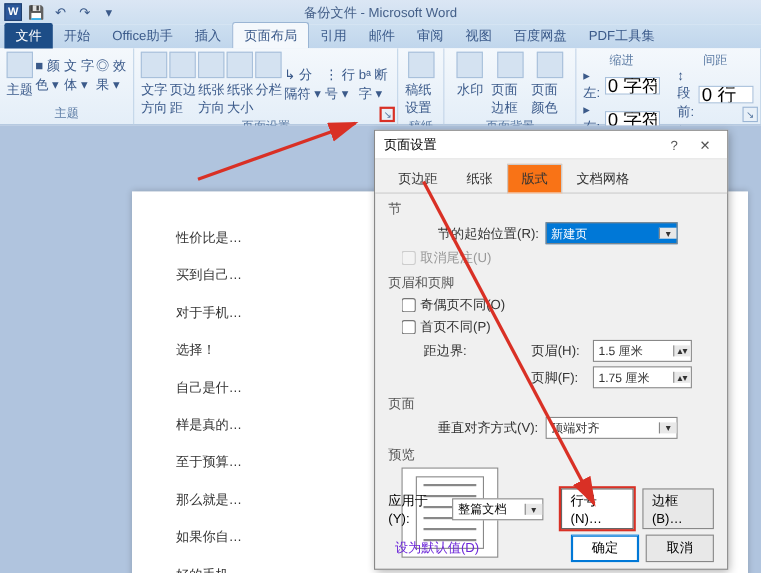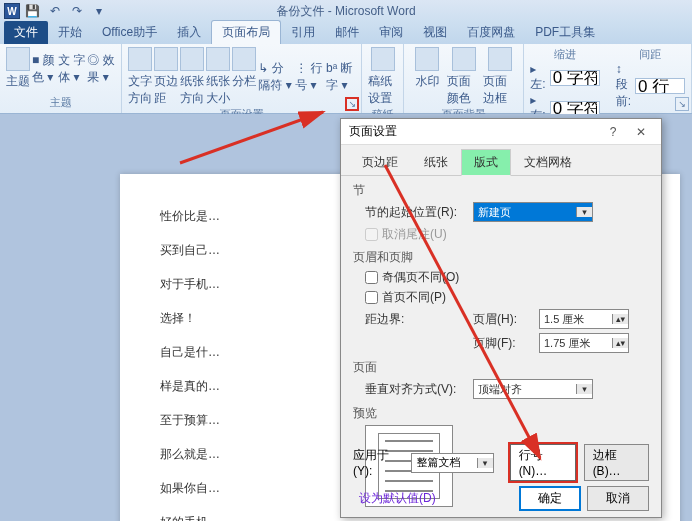--- a/index.html
+++ b/index.html
@@ -40,26 +40,26 @@
 .arrow1 { position: absolute; top: 108px; left: 175px; width: 160px; height: 60px; pointer-events: none; z-index: 50; }
 .arrow2 { position: absolute; top: 160px; left: 380px; width: 180px; height: 310px; pointer-events: none; z-index: 50; }
 
 
 .dialog { position: absolute; top: 118px; left: 340px; width: 322px; height: 400px; background: #f0f0f0; border: 1px solid #888; box-shadow: 2px 2px 8px rgba(0,0,0,.3); z-index: 40; }
 .dlg-title { height: 26px; display: flex; align-items: center; padding: 0 8px; background: #fff; border-bottom: 1px solid #ddd; }
 .dlg-title .t { flex: 1; }
 .dlg-title .wbtn { width: 24px; text-align: center; color: #555; margin-left: 4px; cursor: pointer; }
 .dlg-tabs { display: flex; border-bottom: 1px solid #ccc; padding: 4px 8px 0; gap: 0; background: #f0f0f0; }
 .dlg-tab { padding: 4px 12px; border: 1px solid transparent; border-bottom: none; cursor: pointer; color: #333; }
-.dlg-tab.active { background: #86efac; border-color: #ccc; border-bottom: 1px solid #f0f0f0; margin-bottom: -1px; }
+.dlg-tab.active { background: #f97316; border-color: #ccc; border-bottom: 1px solid #f0f0f0; margin-bottom: -1px; }
 .dlg-body { padding: 6px 12px; color: #333; }
 .fs { margin-bottom: 6px; }
 .fs-label { color: #555; margin-bottom: 3px; }
 .fs-content { padding-left: 12px; }
-.field-row { display: flex; align-items: center; gap: 16px; margin-bottom: 4px; }
+.field-row { display: flex; align-items: center; gap: 6px; margin-bottom: 4px; justify-content: center; }
 .field-row label { width: 92px; }
 .combo { display: flex; align-items: center; border: 1px solid #888; background: #fff; height: 20px; width: 120px; }
 .combo.sel { background: #0078d7; color: #fff; }
 .combo .ct { flex: 1; padding: 0 4px; font-size: 11px; overflow: hidden; white-space: nowrap; }
 .combo .dd { width: 16px; text-align: center; border-left: 1px solid #888; background: #e8e8e8; color: #333; font-size: 9px; }
 .chk { display: flex; align-items: center; gap: 4px; margin-bottom: 3px; }
 .chk input { width: 13px; height: 13px; }
 .preview-box { width: 88px; height: 82px; border: 1px solid #888; background: #fff; display: flex; align-items: center; justify-content: center; margin-left: 12px; }
 .preview-page { width: 62px; height: 66px; border: 1px solid #888; display: flex; flex-direction: column; justify-content: space-between; padding: 6px 6px; }
 .preview-line { height: 2px; background: #888; }
@@ -155,25 +155,25 @@
   </div>
 
   <div class="ribbon-group" style="width:120px">
     <div class="controls">
       <div class="big-btn">
           <div class="ico"></div>
           <span>水印</span>
         </div>
       <div class="big-btn">
           <div class="ico"></div>
+          <span>页面边框</span>
+        </div>
+      <div class="big-btn">
+          <div class="ico"></div>
           <span>页面颜色</span>
-        </div>
-      <div class="big-btn">
-          <div class="ico"></div>
-          <span>页面边框</span>
         </div>
     </div>
     <div class="group-label">页面背景</div>
   </div>
 
   <div class="ribbon-group" style="flex:1">
     <div style="display:flex;gap:16px">
       <div>
         <div style="color:#5a7aa3;font-size:11px;text-align:center">缩进</div>
         <div class="spinner-row">

